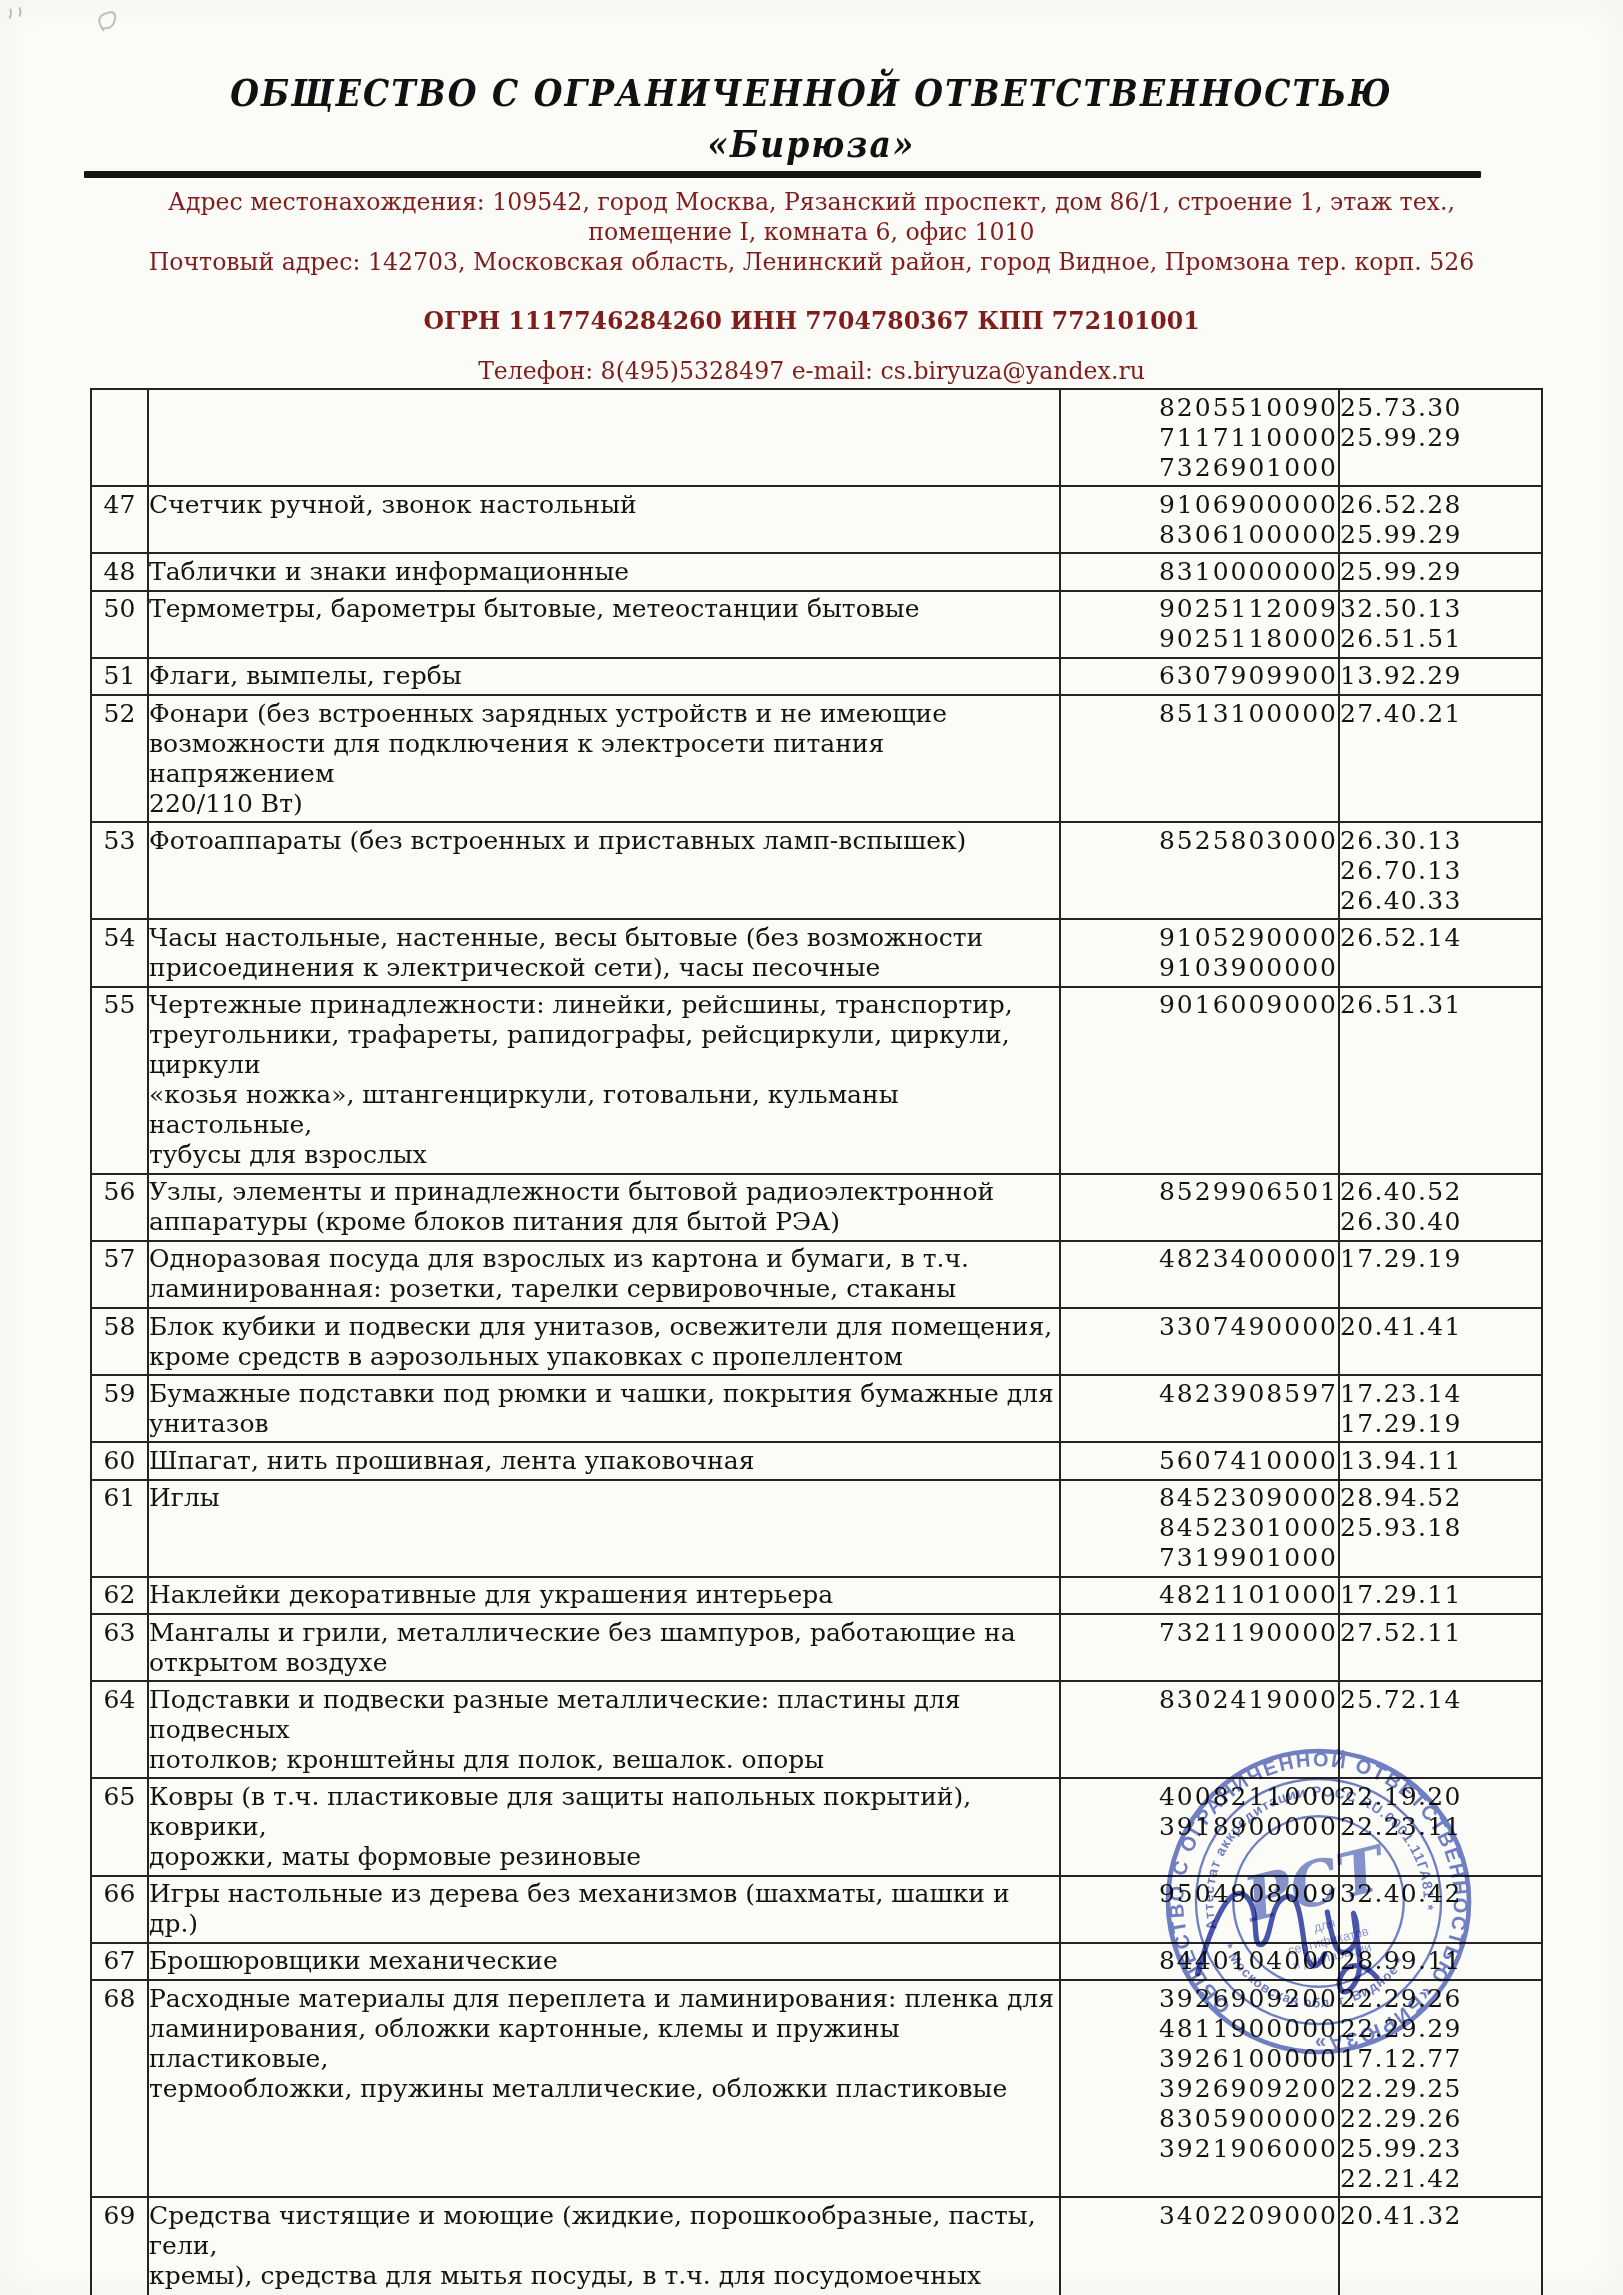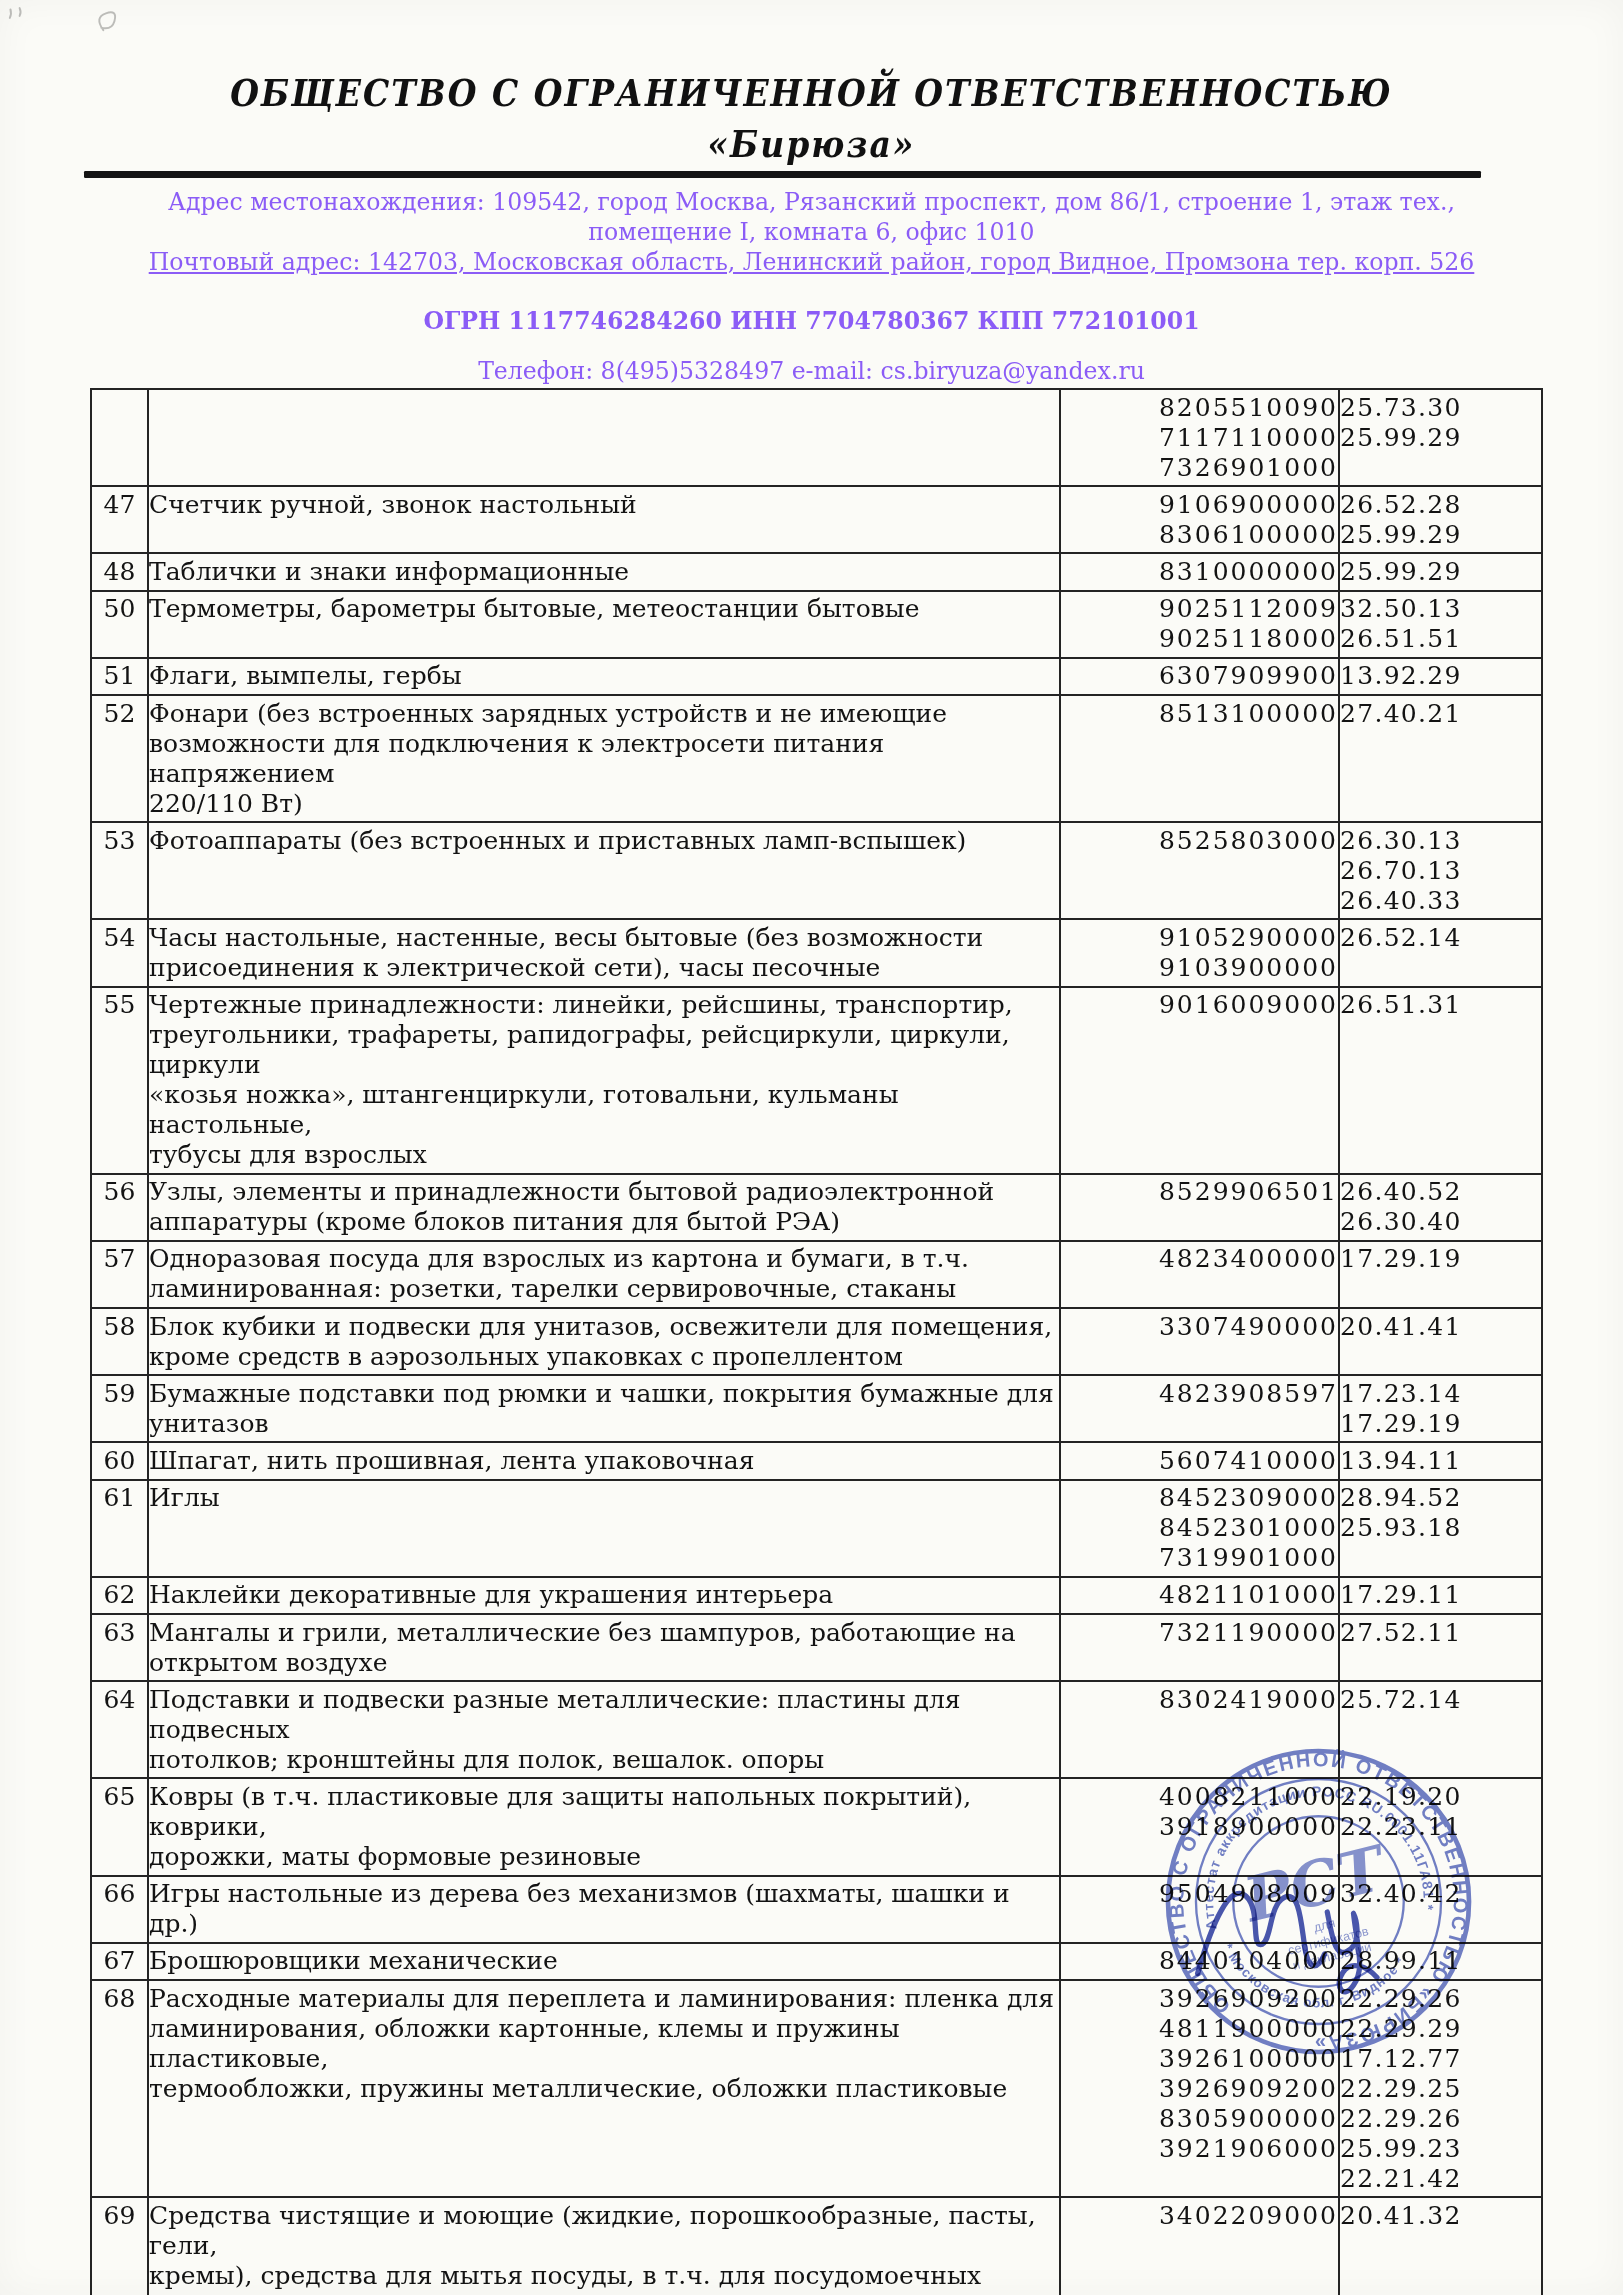--- a/index.html
+++ b/index.html
@@ -8,34 +8,34 @@
     position:relative;
     width:1623px;height:2295px;
     margin:0 auto;
     background:#fbfbf7;
     overflow:hidden;
     color:#161616;
     font-family:"DejaVu Serif","Liberation Serif",serif;
     box-shadow:inset 0 0 39px rgba(0,0,0,0.04);
   }
   
-  .hline{position:absolute;left:0;right:0;text-align:center;line-height:30px;font-size:23.6px;color:#8b5cf6;}
+  .hline{position:absolute;left:0;right:0;text-align:center;line-height:30px;font-size:23.6px;color:#7f1d1d;}
   .title{
     font-weight:bold;font-style:italic;font-size:33px;letter-spacing:2px;
     transform:scaleY(1.15);line-height:39px;color:#111;
   }
   .t1{top:73px;}
   .t2{top:124px;}
   .rule{
     position:absolute;left:84px;top:171px;width:1397px;height:6.5px;
     background:#141414;border-radius:1.3px;
   }
   .a1{top:187px;}
   .a2{top:217px;}
-  .a3{top:247px;text-decoration:underline;}
+  .a3{top:247px;}
   .a4{top:306px;font-weight:bold;}
   .a5{top:356px;}
   
   table.doc{
     position:absolute;left:90px;top:388px;
     width:1444px;
     border-collapse:collapse;
     table-layout:fixed;
     font-size:25px;line-height:30px;color:#131313;
   }

